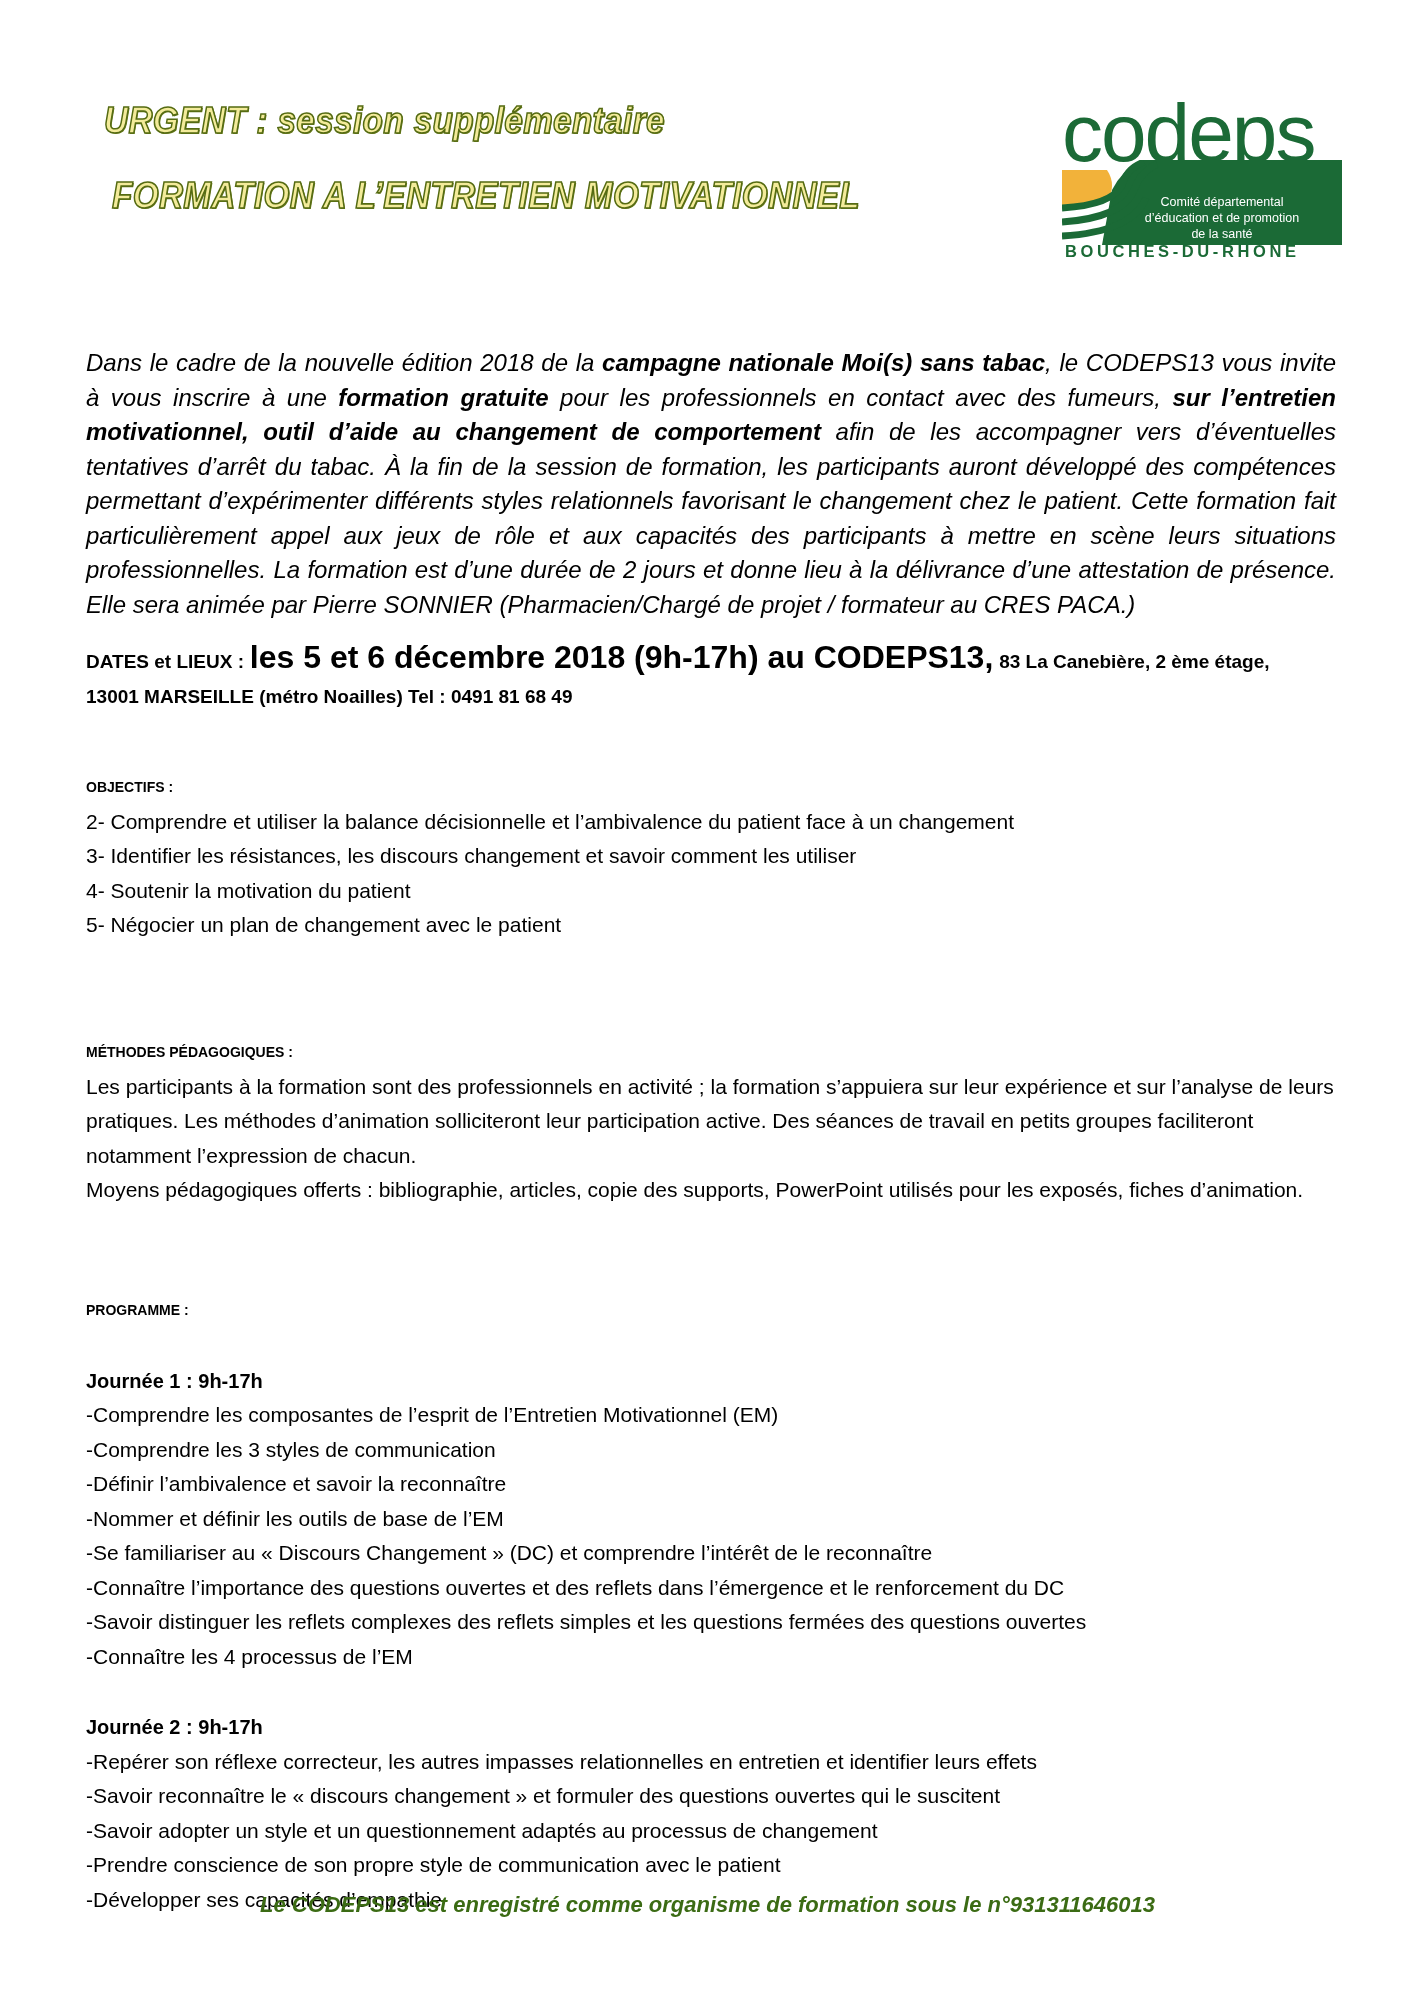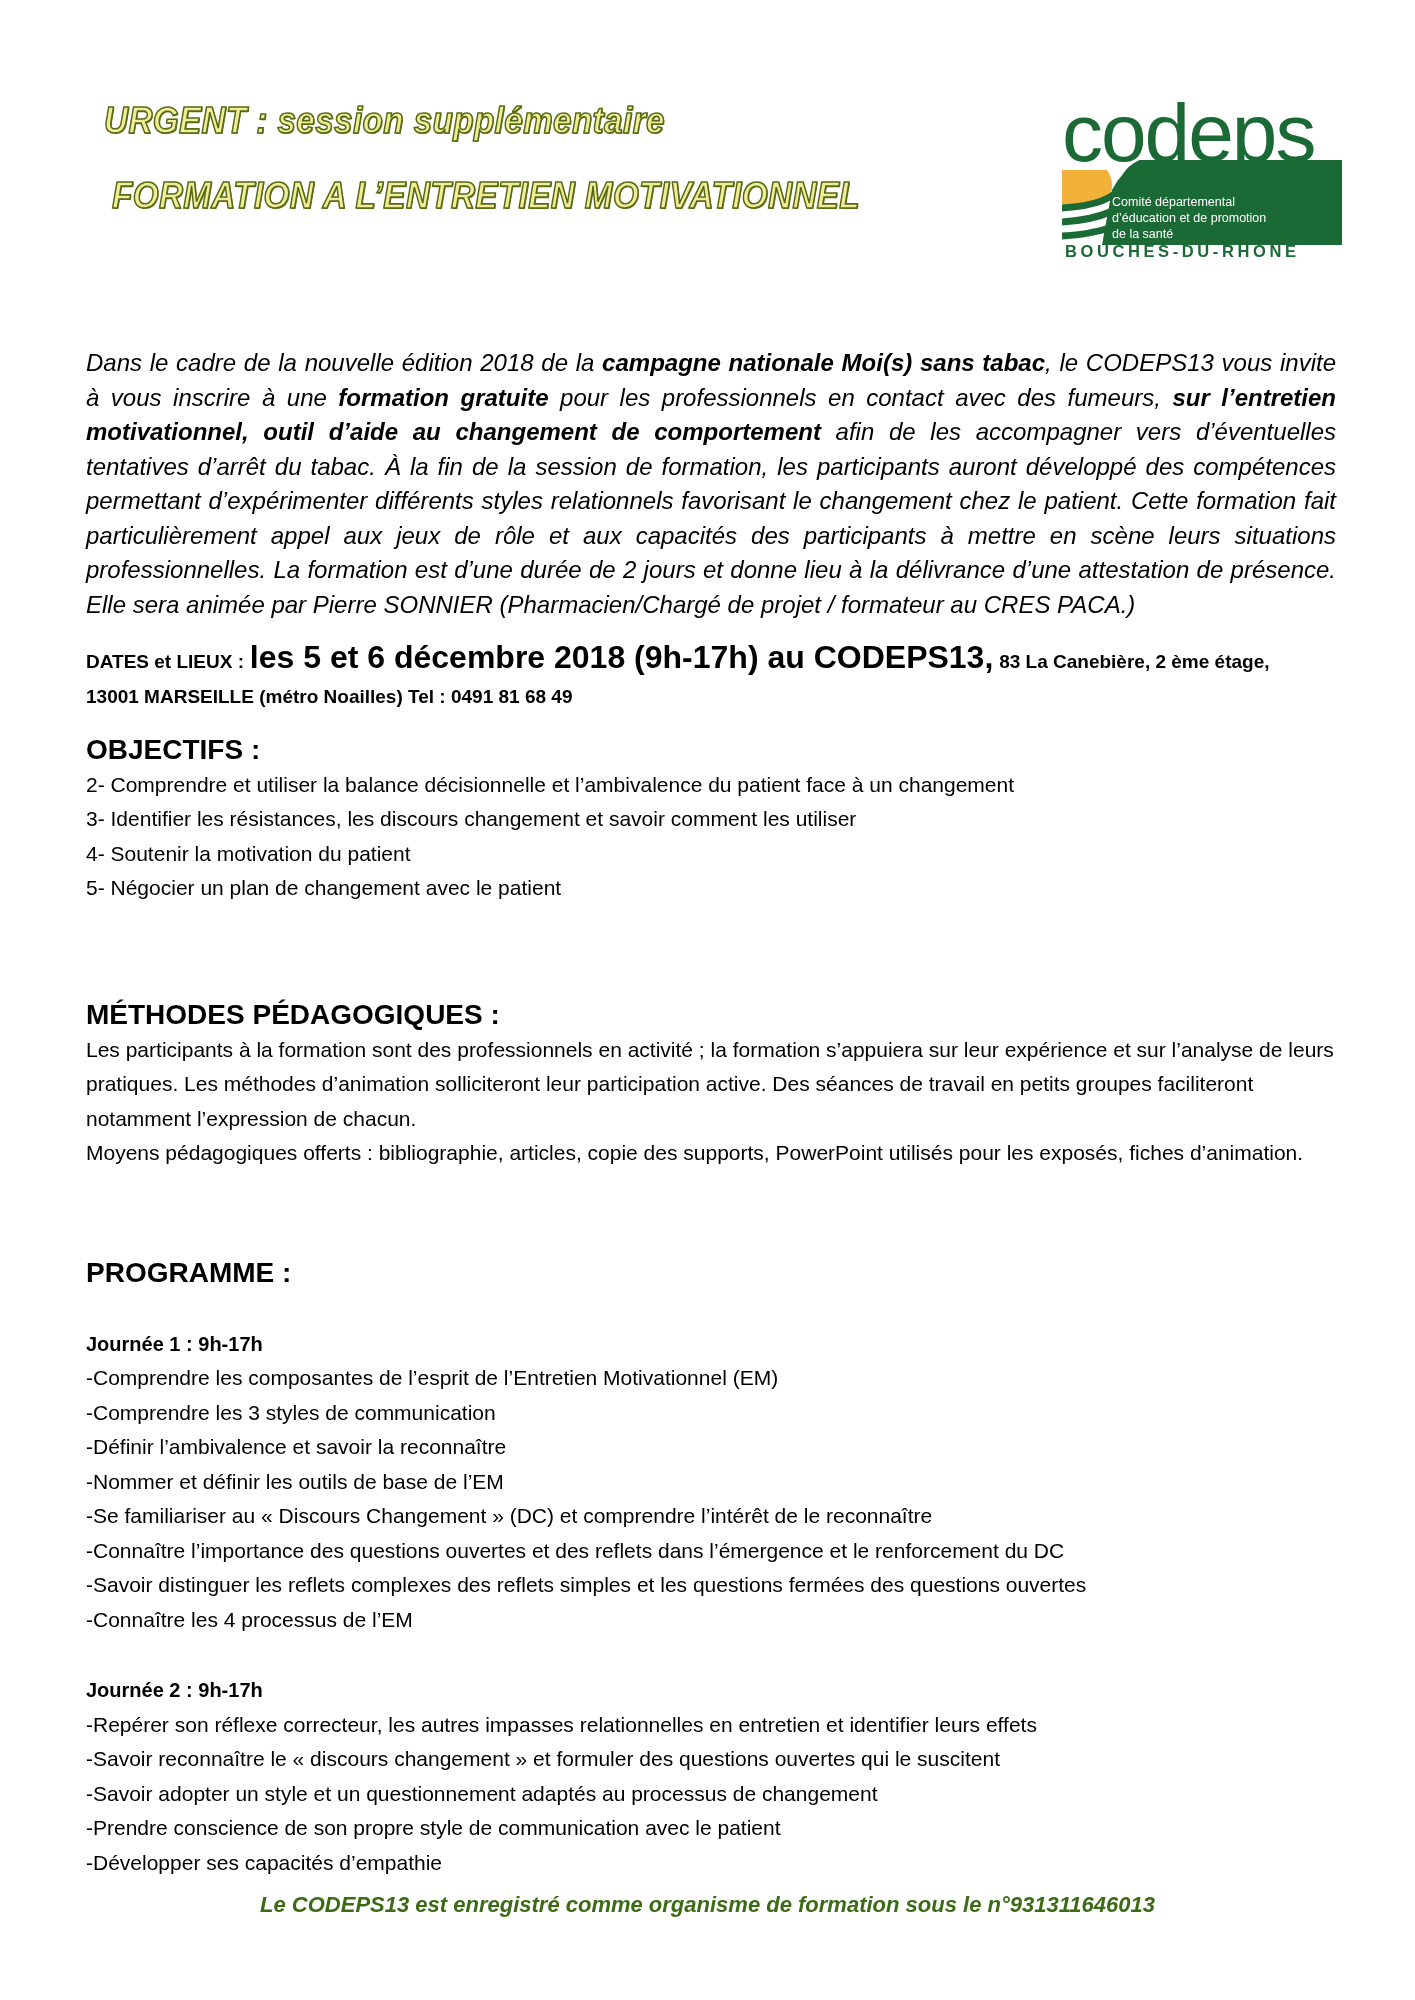--- a/index.html
+++ b/index.html
@@ -12,38 +12,38 @@
            text-shadow: 1px 1px 0 #6b7d1e; letter-spacing: 0.5px;
            transform: scaleX(0.92); transform-origin: left center; white-space: nowrap; }
   .title-1 { left: 104px; top: 100px; font-size: 36px; }
   .title-2 { left: 112px; top: 175px; font-size: 36px; }
 
   .logo { position: absolute; left: 1030px; top: 92px; width: 280px; height: 175px; margin-left: 32px; }
   .logo-word { position: absolute; left: 0; top: 0; font-size: 82px; color: #1b6a36;
                font-family: "Liberation Sans", sans-serif; letter-spacing: -2px; line-height: 1;
                font-weight: normal; }
   .logo-band { position: absolute; left: 0; top: 68px; width: 280px; height: 85px; }
-  .logo-sub { position: absolute; right: 10px; text-align: left; color: #fff;
+  .logo-sub { position: absolute; right: 10px; text-align: center; color: #fff;
               font-size: 12.5px; line-height: 16px; top: 102px; width: 220px; }
   .logo-region { position: absolute; left: 3px; top: 150px; font-size: 16.5px; font-weight: bold;
                  color: #1b6a36; letter-spacing: 3.6px; white-space: nowrap; }
 
   .para { position: absolute; left: 86px; width: 1250px; font-size: 24px; line-height: 34.5px;
           font-style: italic; text-align: justify; margin-top: 40px; }
   .intro { top: 306px; }
   .intro b { font-weight: bold; }
 
   .block { position: absolute; left: 86px; font-size: 21px; line-height: 34.5px; }
   .dates { top: 640px; }
   .dates .lbl { font-weight: bold; font-size: 19px; }
   .dates .big { font-weight: bold; font-size: 32px; }
   .dates .small { font-weight: bold; font-size: 19px; }
   .dates .line2 { font-weight: bold; font-size: 19px; }
 
-  .h { font-weight: bold; font-size: 28px; }
+  .h { font-weight: bold; font-size: 14px; margin-top: 37px; }
   .sec-obj { top: 733px; }
   .sec-meth { top: 998px; width: 1255px; }
   .sec-prog { top: 1256px; }
   .sub { font-weight: bold; font-size: 20px; margin-top: 36px; }
 
   .footer { position: absolute; left: 0; width: 1415px; top: 1892px; text-align: center;
             color: #3b6b14; font-style: italic; font-weight: bold; font-size: 22px; }
 </style>
 </head>
 <body>

